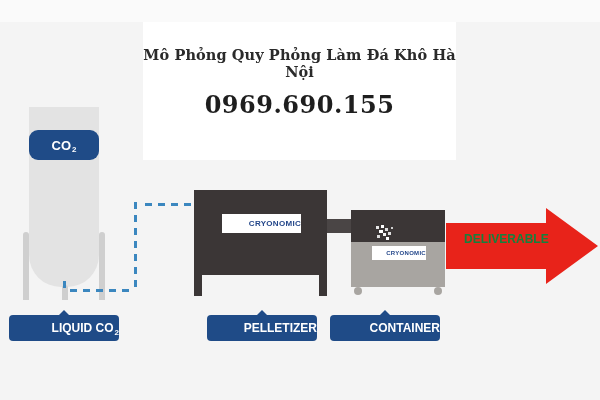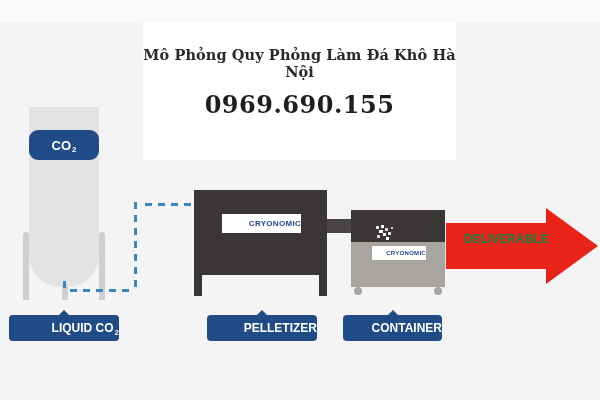--- a/index.html
+++ b/index.html
@@ -164,15 +164,15 @@
   <div>DELIVERABLE</div>
 </div>
 
 <div class="label" style="left:9px; top:315px; width:110px;">
   <span>LIQUID CO</span>
     <span class="sub">2</span>
 </div>
 <div class="label" style="left:207px; top:315px; width:110px;">
   <span>PELLETIZER</span>
 </div>
-<div class="label" style="left:343px; top:315px; width:99px;">
+<div class="label" style="left:330px; top:315px; width:110px;">
   <span>CONTAINER</span>
 </div>
 
 </body></html>

